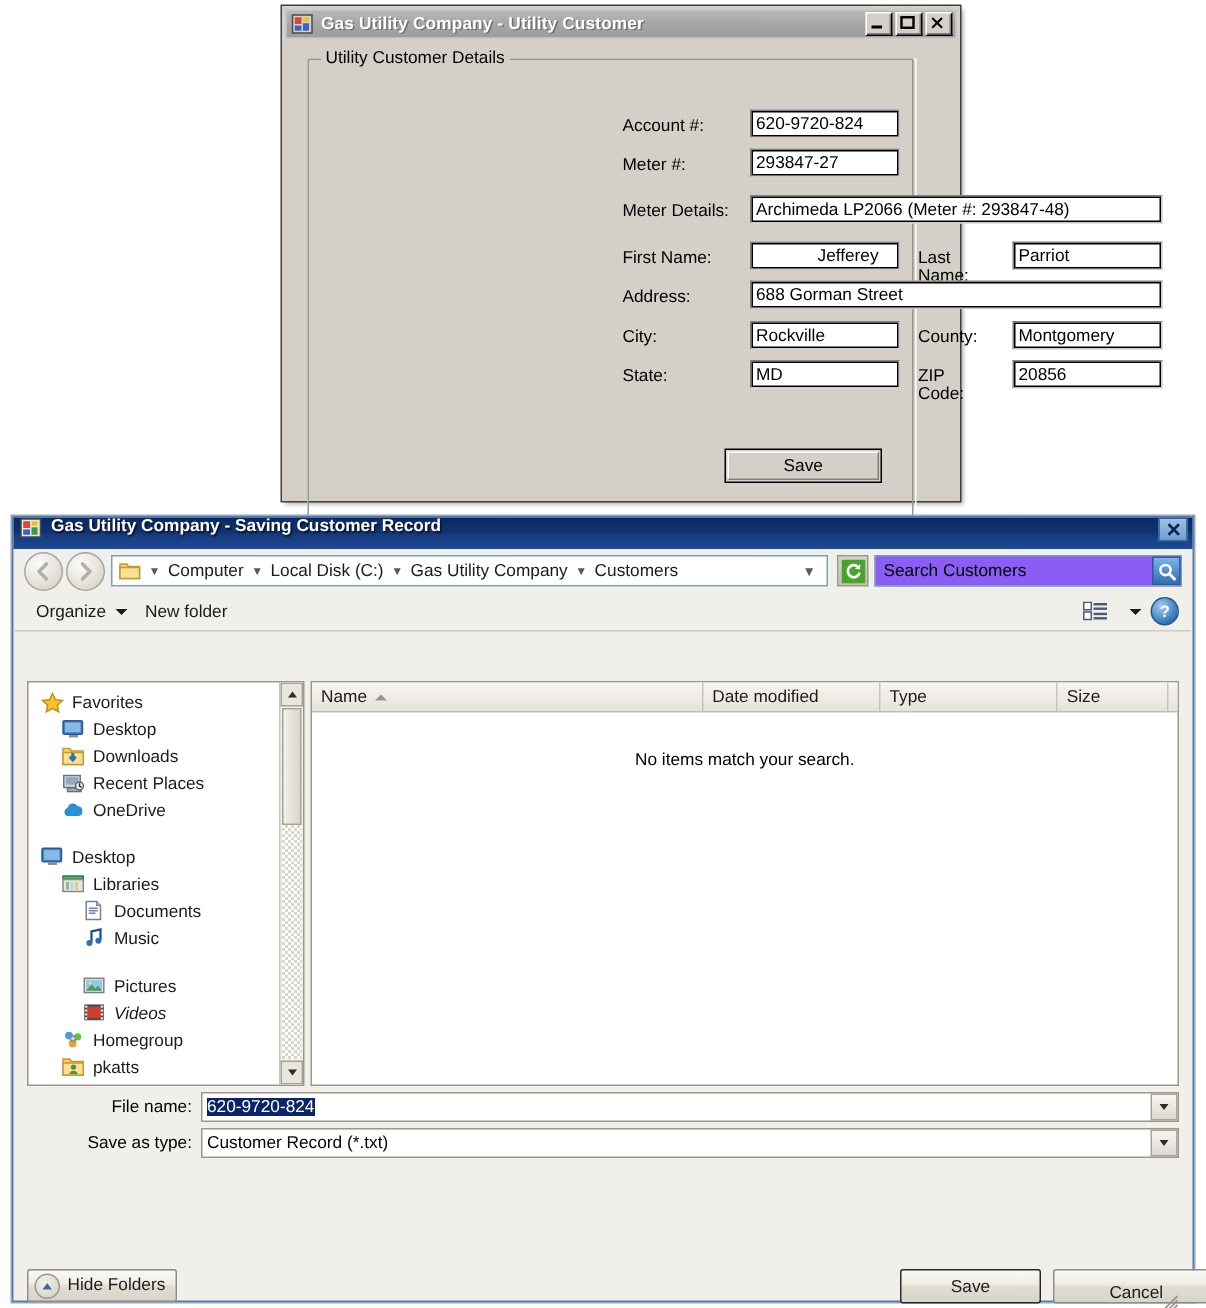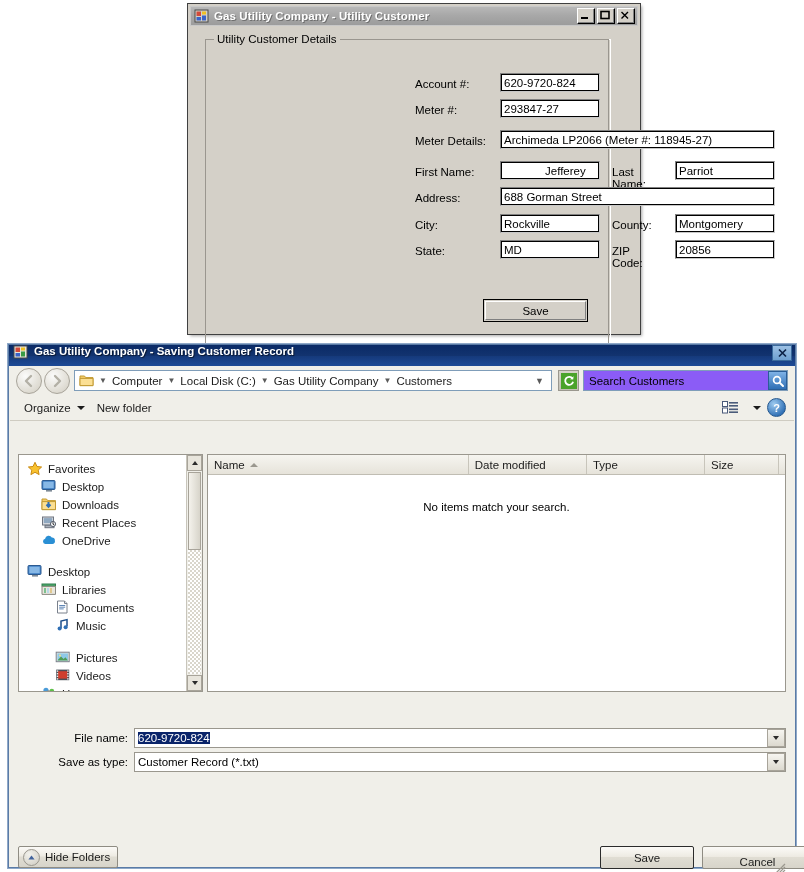--- a/index.html
+++ b/index.html
@@ -152,21 +152,21 @@
   }
   .tool-item{padding:3px 6px;display:flex;align-items:center;gap:6px;}
   .caret{width:0;height:0;border-left:4px solid transparent;border-right:4px solid transparent;border-top:4px solid #1b1b1b;}
   .helpicon{
     width:17px;height:17px;border-radius:50%;
     background:radial-gradient(circle at 35% 30%,#9ecbf0,#2f6fb5 75%);
     border:1px solid #24578e;
     color:#fff;font-size:11px;font-weight:bold;
     display:flex;align-items:center;justify-content:center;
   }
-  .panes{position:absolute;left:8px;top:88px;right:8px;height:238px;}
+  .panes{position:absolute;left:8px;top:88px;right:8px;height:270px;}
   .treepane{
     position:absolute;left:0;top:0;width:185px;height:100%;
     background:#ffffff;border:1px solid #9a978e;box-sizing:border-box;
     overflow:hidden;
   }
   .tree{padding:5px 0 0 0;}
   .tnode{height:18px;display:flex;align-items:center;font-size:11.5px;color:#1b1b1b;white-space:nowrap;}
   .tnode .ico{width:16px;height:16px;margin-right:5px;flex:0 0 auto;position:relative;}
   .vscroll{
     position:absolute;right:0;top:0;width:16px;height:100%;
@@ -286,21 +286,21 @@
     <span>620-9720-824</span>
   </div>
 
   <span class="flabel" style="left:226px;top:99px;">Meter #:</span>
   <div class="tfield" style="position:absolute;left:311px;top:94px;width:100px;height:19px;">
     <span>293847-27</span>
   </div>
 
   <span class="flabel" style="left:226px;top:130px;">Meter Details:</span>
   <div class="tfield" style="position:absolute;left:311px;top:125px;width:275px;height:19px;">
-    <span>Archimeda LP2066 (Meter #: 118945-27)</span>
+    <span>Archimeda LP2066 (Meter #: 293847-48)</span>
   </div>
 
   <span class="flabel" style="left:226px;top:161px;">First Name:</span>
   <div class="tfield" style="position:absolute;left:311px;top:156px;width:100px;height:19px;padding-left:44px;">
     <span>Jefferey</span>
   </div>
   <span class="flabel" style="left:423px;top:161px;">Last Name:</span>
   <div class="tfield" style="position:absolute;left:486px;top:156px;width:100px;height:19px;">
     <span>Parriot</span>
   </div>
@@ -531,21 +531,21 @@
             <span class="ico">
               <svg width="16" height="14" viewBox="0 0 16 14">
                   <rect x="1.2" y="2.2" width="13" height="9.5" fill="#e9e7de" stroke="#7a818c"></rect>
                   <rect x="2.4" y="3.4" width="10.6" height="7.1" fill="#8fc9e8"></rect>
                   <path d="M2.4 10.5 L6 6.4 L8.6 9 L10.4 7.2 L13 10.5 z" fill="#4f9c57"></path>
                   <circle cx="5" cy="5.4" r="1" fill="#f7e07a"></circle>
                 </svg>
             </span>
             <span>Pictures</span>
           </div>
-          <div class="tnode" style="padding-left:36px;">
+          <div class="tnode" style="padding-left:36px;font-style:italic;">
             <span class="ico">
               <svg width="16" height="14" viewBox="0 0 16 14">
                   <rect x="1.2" y="1.6" width="13" height="10.6" fill="#4a4f57"></rect>
                   <rect x="3" y="3.2" width="9.4" height="7.4" fill="#cf3f2e"></rect>
                   <g fill="#f0f0ee">
                     <rect x="1.8" y="2.4" width="1.4" height="1.4"></rect>
                     <rect x="1.8" y="5" width="1.4" height="1.4"></rect>
                     <rect x="1.8" y="7.6" width="1.4" height="1.4"></rect>
                     <rect x="1.8" y="10.2" width="1.4" height="1.4"></rect>
                     <rect x="12.2" y="2.4" width="1.4" height="1.4"></rect>

